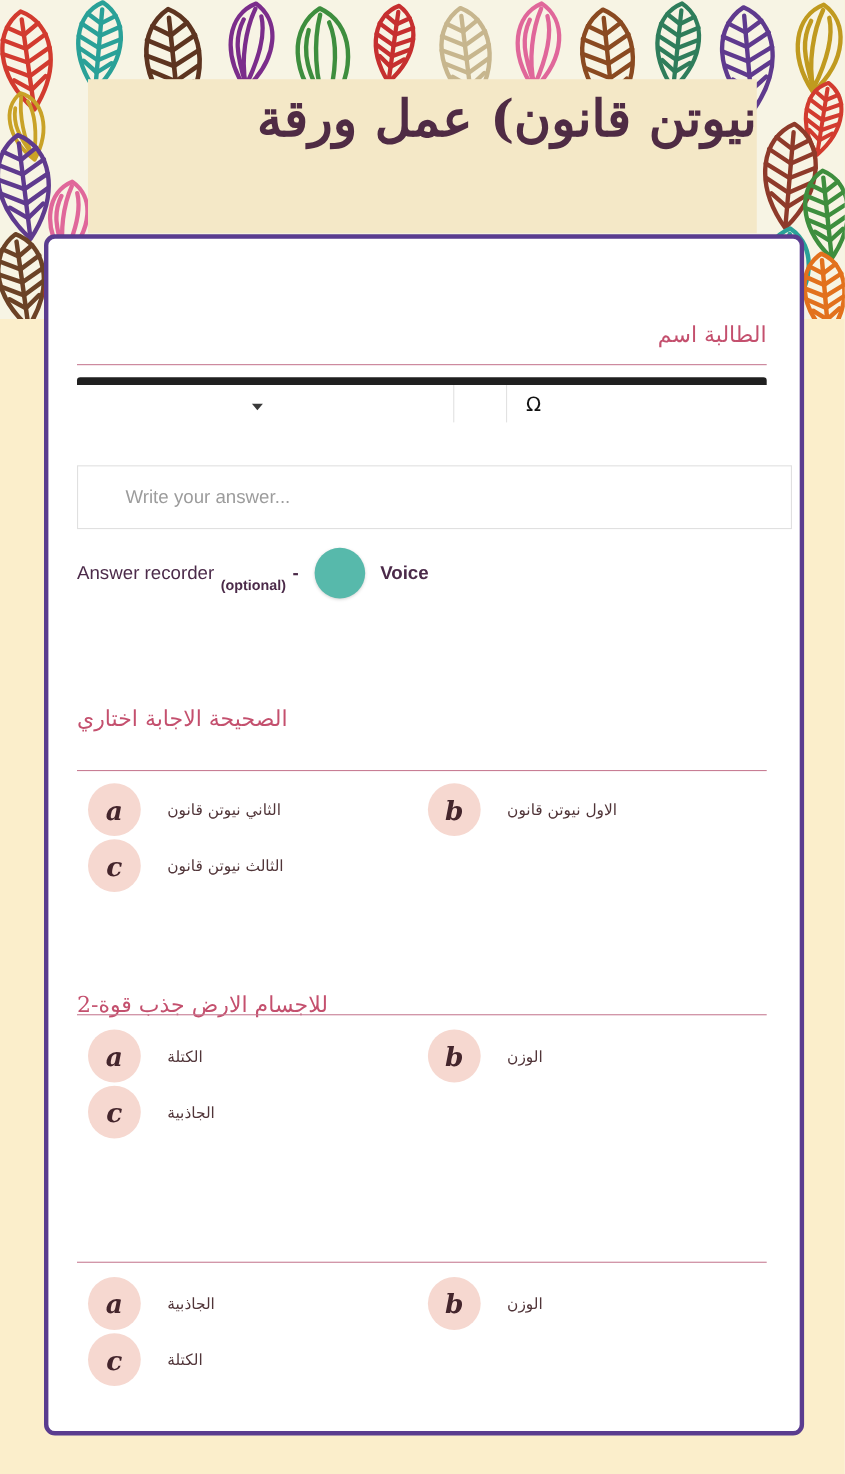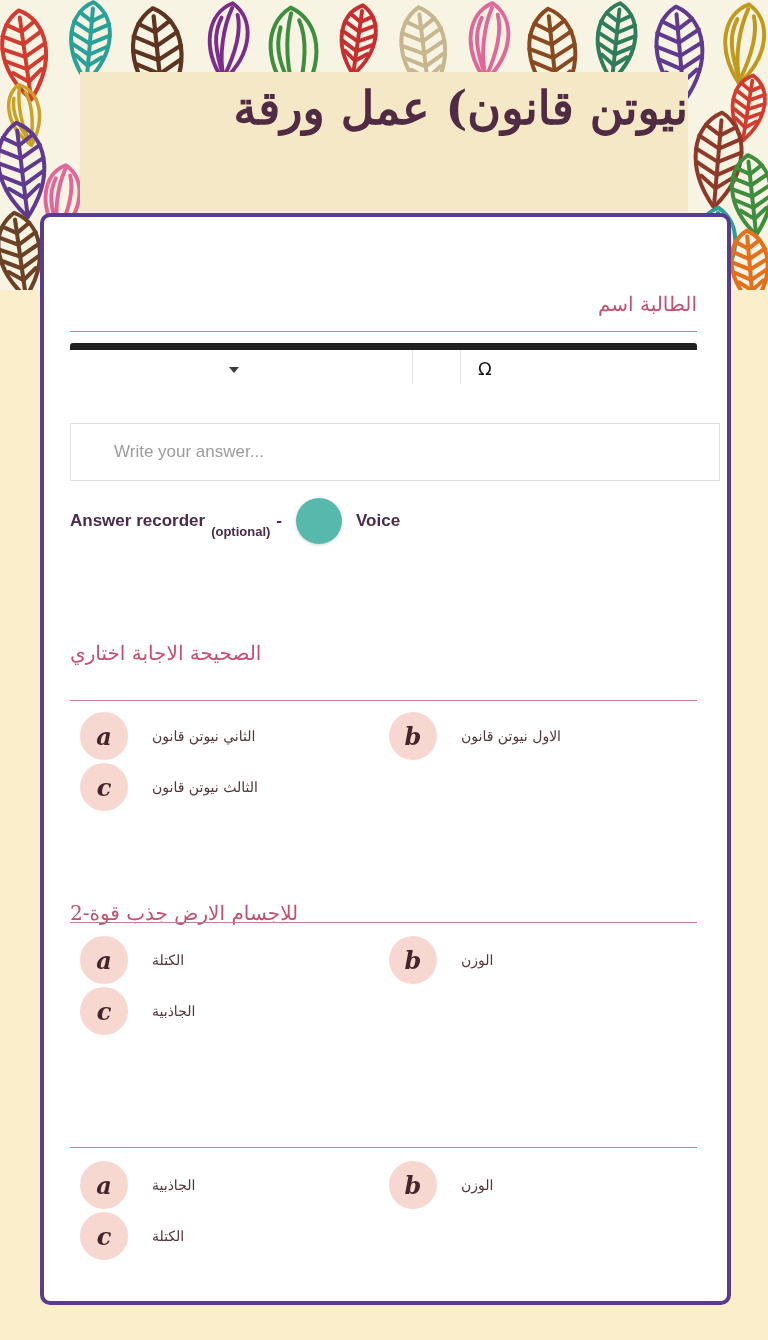--- a/index.html
+++ b/index.html
@@ -60,21 +60,21 @@
     position:absolute;left:0;top:80px;width:625px;height:56px;
     border:1px solid #e0e0e0;background:#fff;cursor:text;
     display:flex;align-items:center;padding-left:23px;
   }
   .placeholder{margin-left:20px;color:#9c9c9c;font-size:17px;}
   
   .recorder{
     position:absolute;left:26px;top:281px;height:46px;width:600px;
     display:flex;align-items:center;color:#4b2a49;
   }
-  .rec-label{font-weight:700;font-size:17px;}
+  .rec-label{font-weight:400;font-size:17px;}
   .rec-opt{font-weight:700;font-size:13px;margin-left:6px;margin-top:20px;}
   .rec-dash{font-weight:700;font-size:17px;margin-left:6px;}
   .voice-btn{
     width:46px;height:46px;border-radius:50%;border:none;cursor:pointer;
     background:#57b9ab;margin-left:14px;box-shadow:0 1px 3px rgba(0,0,0,0.18);
   }
   .voice-label{font-weight:700;font-size:17px;margin-left:14px;}
   
   .instruction,.qtext{
     position:absolute;left:26px;color:#c4506e;font-size:20px;

